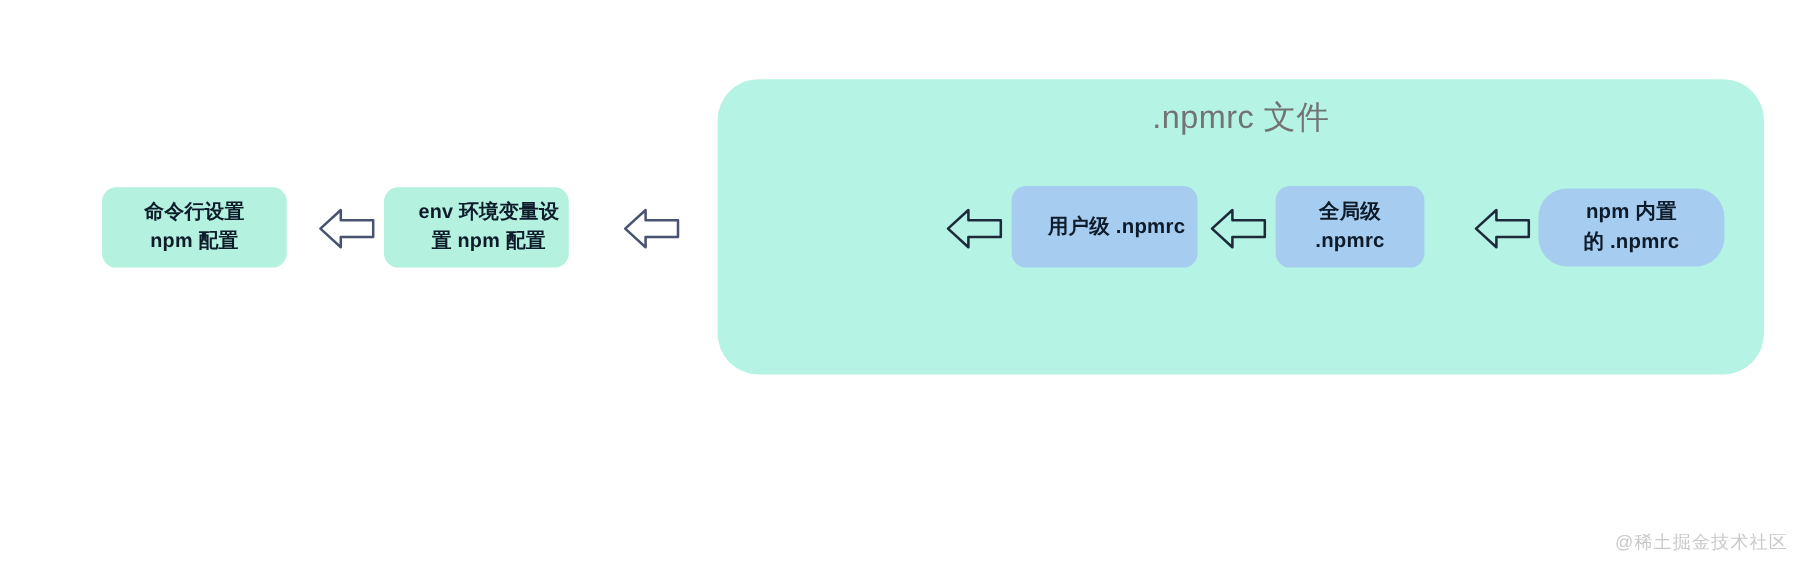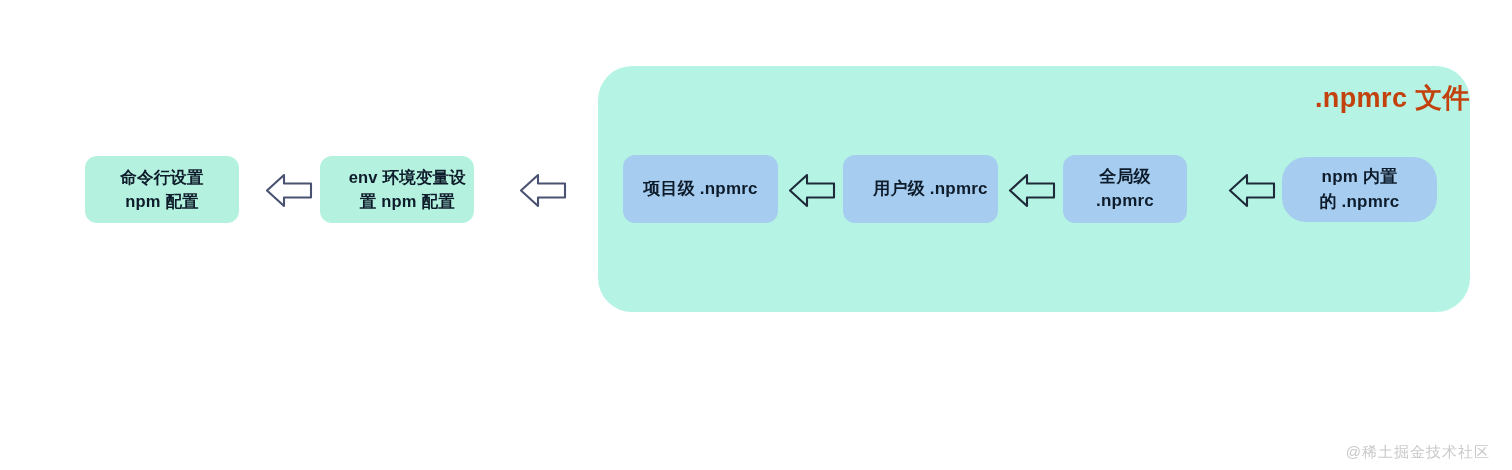--- a/index.html
+++ b/index.html
@@ -60,24 +60,24 @@
     width: 872px;
     height: 246px;
     background: #b5f4e4;
     border-radius: 34px;
   }
   #npmrc-group-title {
     position: absolute;
     left: 0;
     right: 0;
     top: 14px;
-    text-align: right;
+    text-align: center;
     font-size: 27px;
-    font-weight: 700;
-    color: #c2410c;
+    font-weight: 400;
+    color: #737373;
     letter-spacing: 0.4px;
   }
 
   
   .arrow {
     position: absolute;
   }
   .arrow svg {
     display: block;
     width: 100%;
@@ -120,23 +120,20 @@
   <div class="arrow" style="left:519px; top:172px; width:48px; height:37px;">
     <svg viewBox="0 0 48 37" preserveAspectRatio="none">
       <path d="M2,18.5 L19,3 L19,11.5 L46,11.5 L46,25.5 L19,25.5 L19,34 Z" fill="#ffffff" stroke="#4a5272" stroke-width="2.1" stroke-linejoin="round" stroke-linecap="round"></path>
     </svg>
   </div>
 
   <div id="npmrc-group">
 
     <div id="npmrc-group-title">.npmrc 文件</div>
 
-    <div class="node blue" style="left:25px; top:89px; width:155px; height:68px;">
-      <span class="node-text">项目级 .npmrc</span>
-    </div>
 
     <div class="arrow" style="left:190px; top:106px; width:48px; height:37px;">
       <svg viewBox="0 0 48 37" preserveAspectRatio="none">
         <path d="M2,18.5 L19,3 L19,11.5 L46,11.5 L46,25.5 L19,25.5 L19,34 Z" fill="none" stroke="#1e2a3a" stroke-width="2.1" stroke-linejoin="round" stroke-linecap="round"></path>
       </svg>
     </div>
 
     <div class="node blue" style="left:245px; top:89px; width:155px; height:68px;padding-left:20px;">
       <span class="node-text">用户级 .npmrc</span>
     </div>

